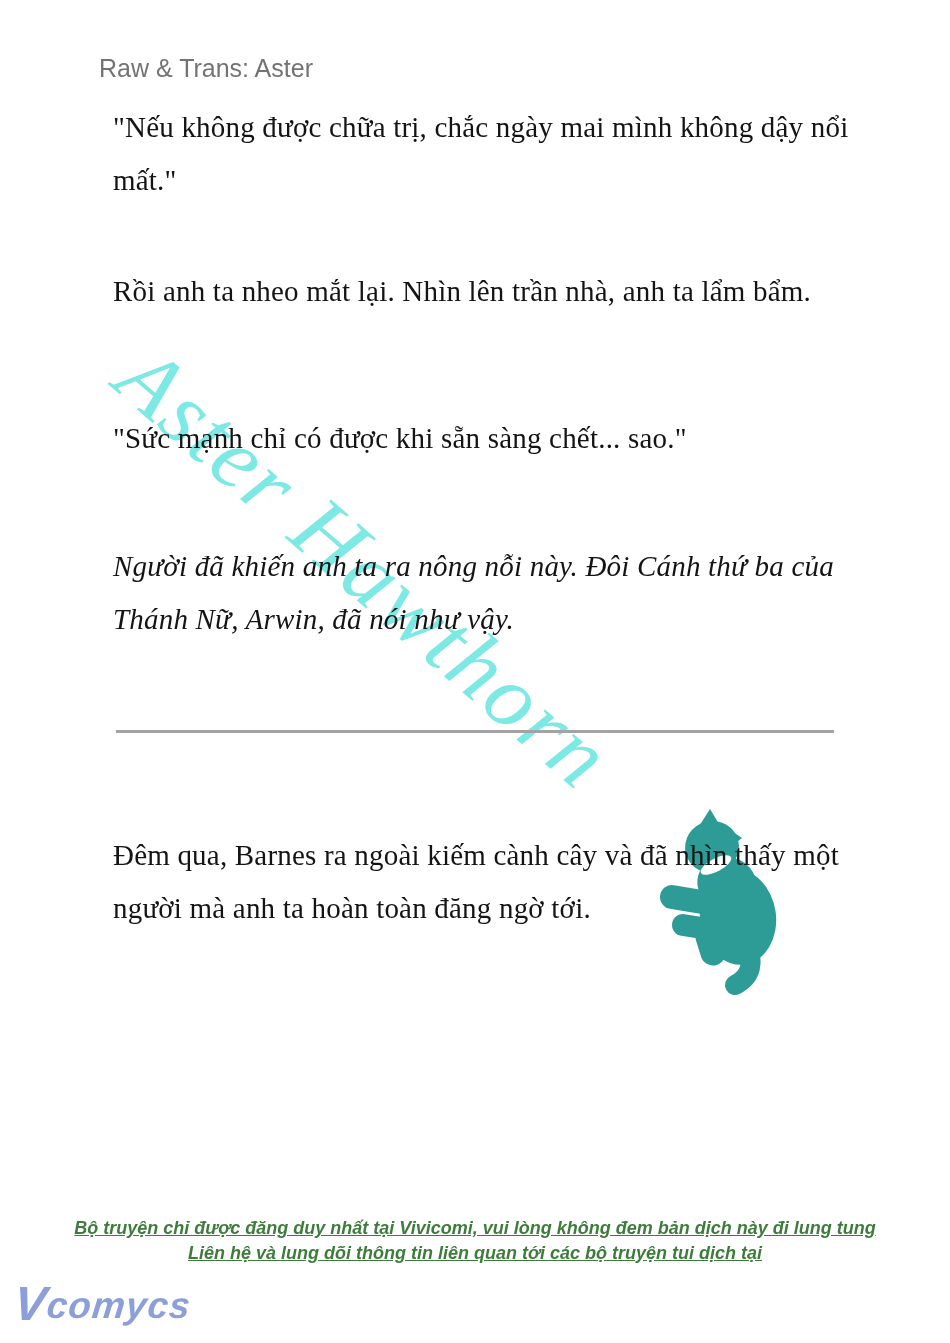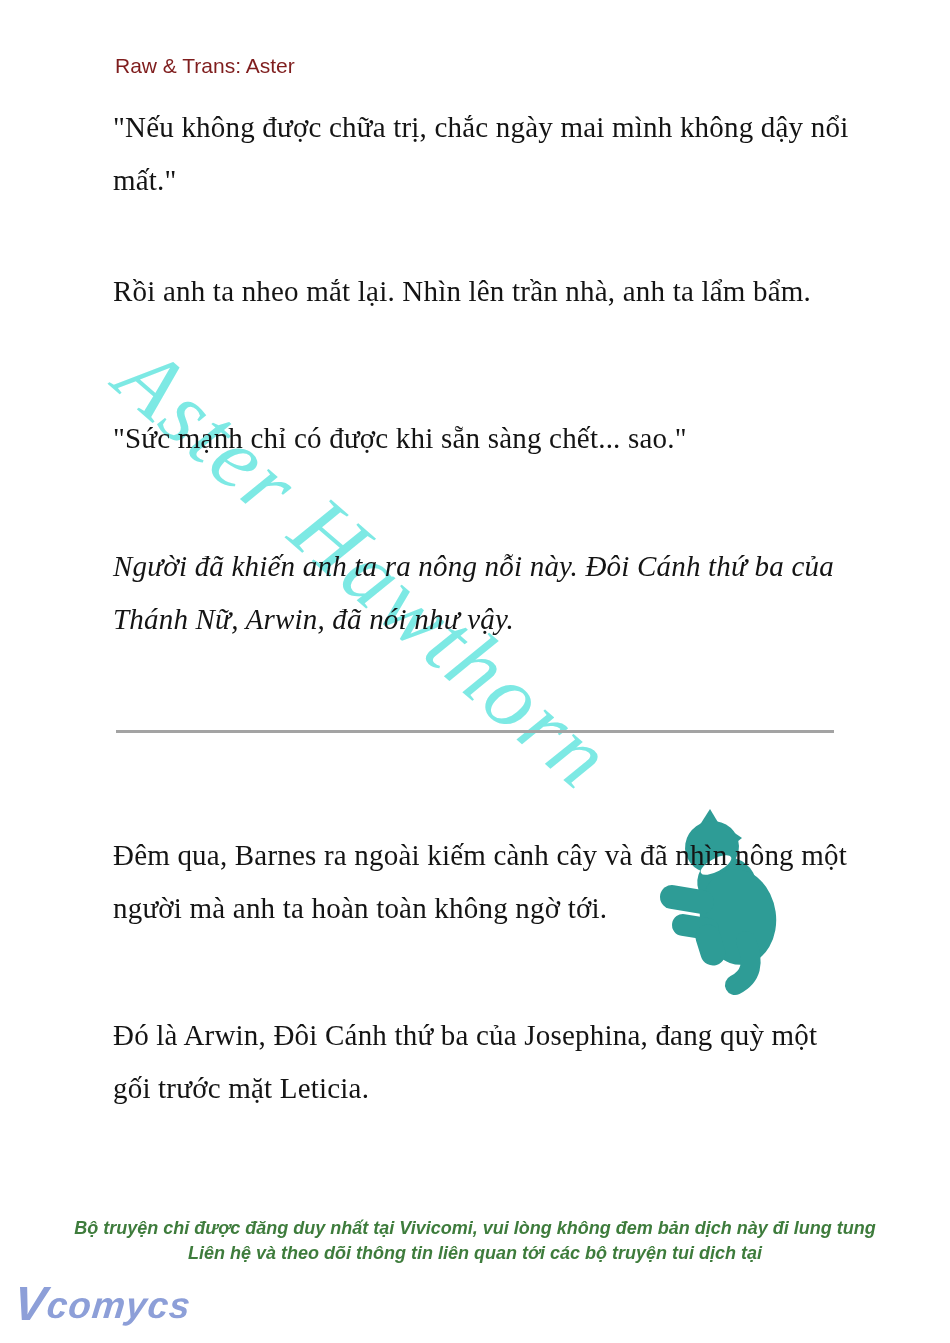--- a/index.html
+++ b/index.html
@@ -4,23 +4,23 @@
 <style>
   html,body{margin:0;padding:0;background:#ffffff;}
   .page{
     position:relative;
     width:950px;height:1343px;
     background:#ffffff;
     overflow:hidden;
     font-family:"Liberation Serif", serif;
   }
   .header{
-    position:absolute;left:115px;top:54px;
+    position:absolute;left:99px;top:54px;
     font-family:"Liberation Sans", sans-serif;
-    font-size:21px;color:#7f1d1d;
+    font-size:25px;color:#737373;
     z-index:3;
   }
   .para{
     position:absolute;left:113px;width:740px;
     font-size:29px;line-height:53px;color:#141414;
     z-index:3;
     letter-spacing:0.2px;
   }
   .p1{top:101px;}
   .p2{top:265px;}
@@ -51,20 +51,21 @@
     z-index:1;
   }
   .footer{
     position:absolute;left:0;top:1216px;width:950px;
     text-align:center;
     font-family:"Liberation Sans", sans-serif;
     font-weight:bold;font-style:italic;
     font-size:18px;line-height:24.5px;
     color:#3e7c3c;
     z-index:3;
+    text-decoration:underline;
   }
   .logo{
     position:absolute;left:14px;top:1285px;
     font-family:"Liberation Sans", sans-serif;
     font-weight:bold;font-style:italic;
     font-size:37px;letter-spacing:1px;
     color:#8d9fd8;
     transform:skewX(-6deg);
     z-index:3;
   }
@@ -103,23 +104,22 @@
     <ellipse cx="66" cy="60" rx="17" ry="6.5" fill="#ffffff" transform="rotate(-28 66 60)"></ellipse>
   </svg>
 
   <div class="para p1">"Nếu không được chữa trị, chắc ngày mai mình không dậy nổi mất."</div>
   <div class="para p2">Rồi anh ta nheo mắt lại. Nhìn lên trần nhà, anh ta lẩm bẩm.</div>
   <div class="para p3">"Sức mạnh chỉ có được khi sẵn sàng chết... sao."</div>
   <div class="para p4">Người đã khiến anh ta ra nông nỗi này. Đôi Cánh thứ ba của Thánh Nữ, Arwin, đã nói như vậy.</div>
 
   <div class="divider"></div>
 
-  <div class="para p5">Đêm qua, Barnes ra ngoài kiếm cành cây và đã nhìn nông một người mà anh ta hoàn toàn không ngờ tới.</div>
-  <div class="para p6">Đó là Arwin, Đôi Cánh thứ ba của Josephina, đang quỳ một gối trước mặt Leticia.</div>
+  <div class="para p5">Đêm qua, Barnes ra ngoài kiếm cành cây và đã nhìn thấy một người mà anh ta hoàn toàn đăng ngờ tới.</div>
 
   <div class="footer">
     <div>Bộ truyện chỉ được đăng duy nhất tại Vivicomi, vui lòng không đem bản dịch này đi lung tung</div>
-    <div>Liên hệ và theo dõi thông tin liên quan tới các bộ truyện tui dịch tại</div>
+    <div>Liên hệ và lung dõi thông tin liên quan tới các bộ truyện tui dịch tại</div>
   </div>
 
   <div class="logo"><span class="v">V</span><span>comycs</span></div>
 
 </div>
 
 </body></html>

